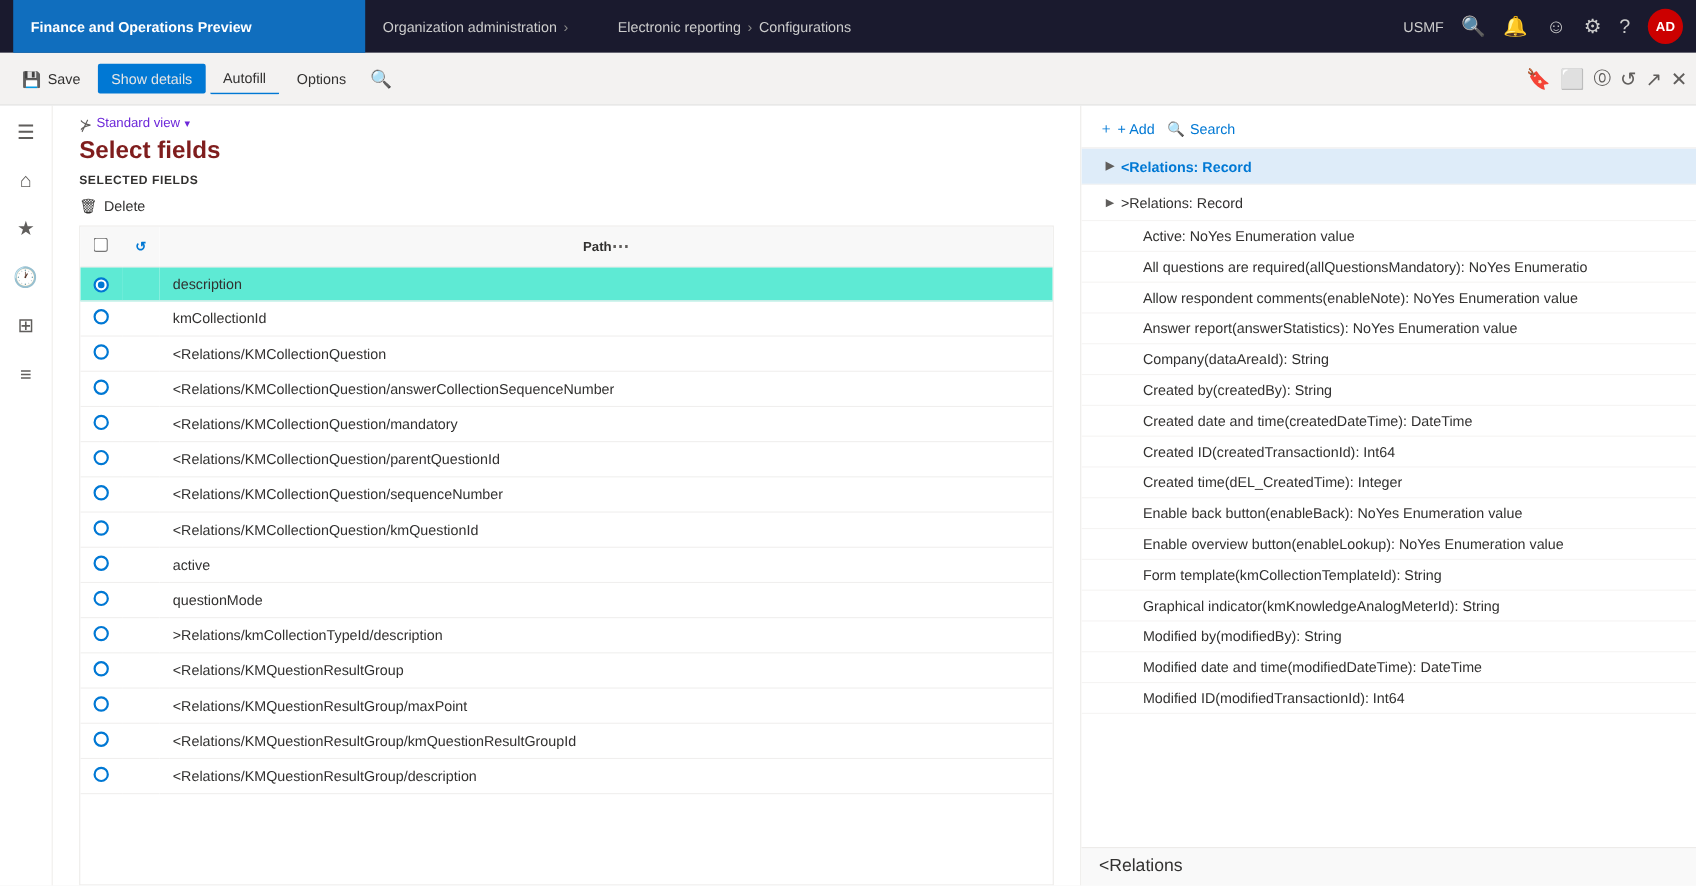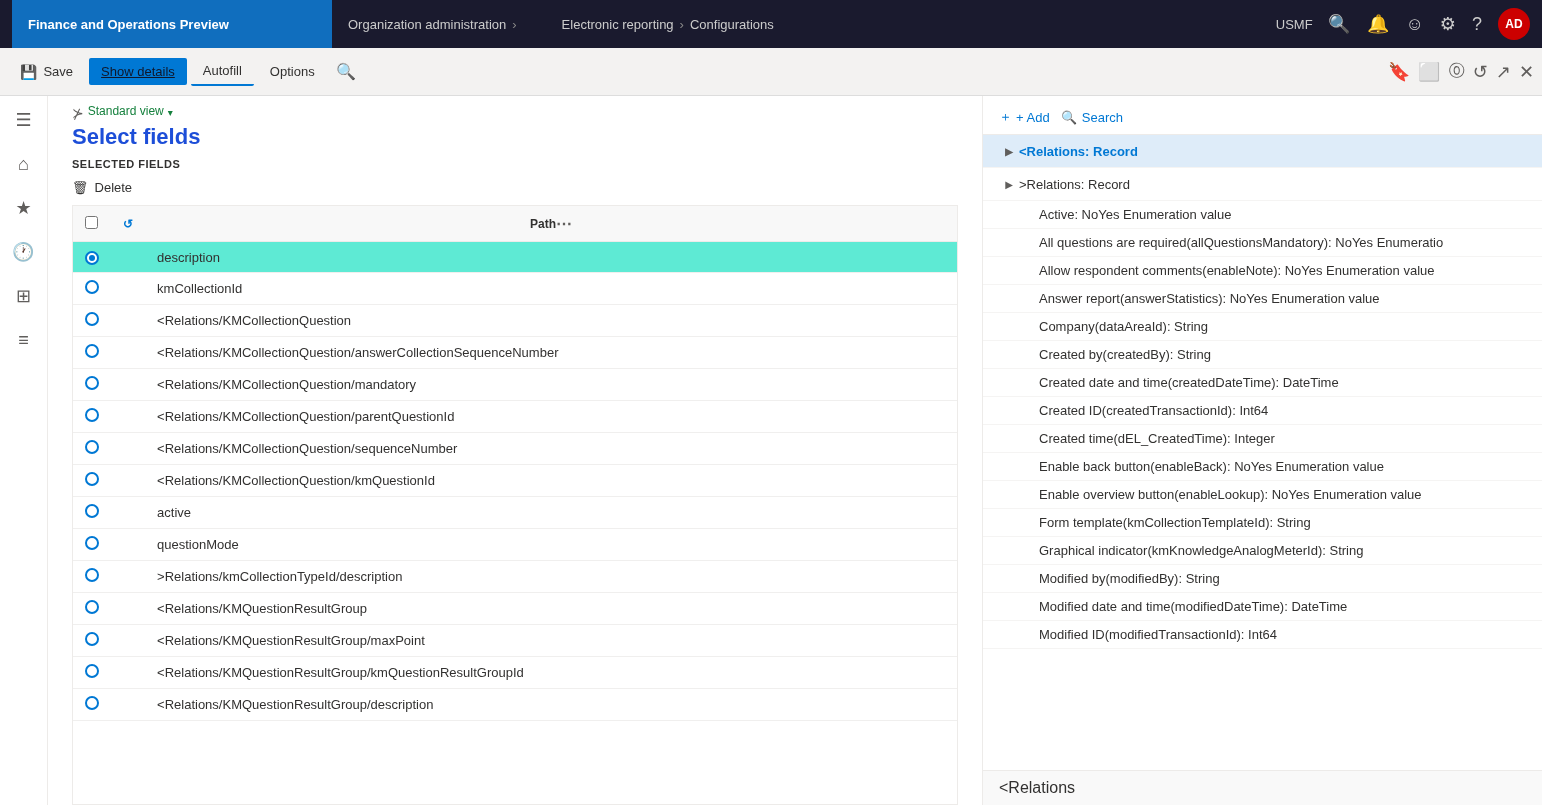--- a/index.html
+++ b/index.html
@@ -26,42 +26,42 @@
       display: flex; align-items: center;
       background: #f3f2f1; border-bottom: 1px solid #ddd;
       height: 48px; padding: 0 8px; gap: 4px;
     }
     .toolbar-btn {
       display: flex; align-items: center; gap: 6px;
       padding: 6px 12px; border: none; background: transparent;
       cursor: pointer; font-size: 13px; color: #323130;
       border-radius: 2px;
     }
-    .toolbar-btn.primary { background: #0078d4; color: #0f172a; text-decoration: underline; }
+    .toolbar-btn.primary { background: #0078d4; color: #e5e5e5; }
     .toolbar-btn.active-dropdown { border-bottom: 2px solid #0078d4; }
     .toolbar-search-btn { display: flex; align-items: center; padding: 6px; border: none; background: transparent; cursor: pointer; color: #323130; font-size: 16px; }
 
     
     .content-area { display: flex; height: calc(805px - 48px - 48px); }
 
     
     .left-sidebar {
       width: 48px; background: white; border-right: 1px solid #edebe9;
       display: flex; flex-direction: column; align-items: center;
       padding-top: 4px; gap: 4px;
     }
     .sidebar-icon { width: 40px; height: 40px; display: flex; align-items: center; justify-content: center; color: #605e5c; cursor: pointer; border-radius: 4px; font-size: 18px; }
 
     
     .main-content { flex: 1; background: white; display: flex; flex-direction: column; overflow: hidden; }
 
     
     .page-header { padding: 8px 24px 0 24px; }
-    .view-selector { display: flex; align-items: flex-end; gap: 4px; color: #15803d; font-size: 12px; cursor: pointer; margin-bottom: 4px; }
-    .page-title { font-size: 22px; font-weight: 600; color: #1d4ed8; margin-bottom: 8px; }
+    .view-selector { display: flex; align-items: flex-end; gap: 4px; color: #6d28d9; font-size: 12px; cursor: pointer; margin-bottom: 4px; }
+    .page-title { font-size: 22px; font-weight: 600; color: #7f1d1d; margin-bottom: 8px; }
     .section-label { font-size: 11px; font-weight: 700; color: #323130; letter-spacing: 0.5px; text-transform: uppercase; margin-bottom: 6px; }
 
     
     .table-toolbar { display: flex; align-items: center; gap: 12px; padding: 0 24px 6px 24px; }
     .delete-btn { display: flex; align-items: center; gap: 6px; color: #323130; font-size: 13px; background: none; border: none; cursor: pointer; padding: 4px 0; }
 
     
     .table-container { flex: 1; overflow-y: auto; margin: 0 24px 0 24px; border: 1px solid #edebe9; }
     .data-table { width: 100%; border-collapse: collapse; }
     .data-table thead th {

